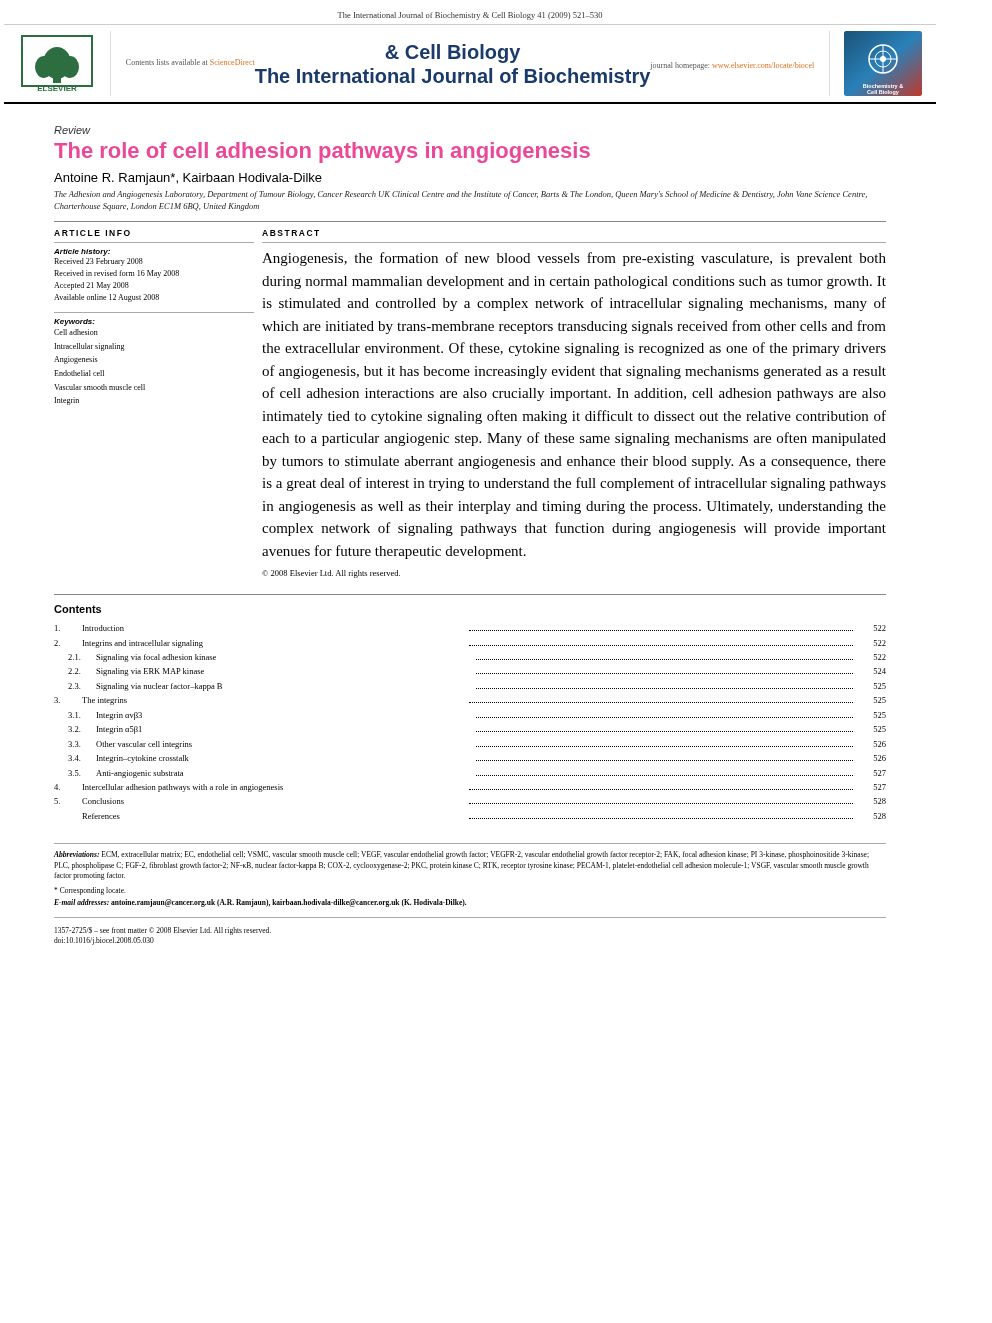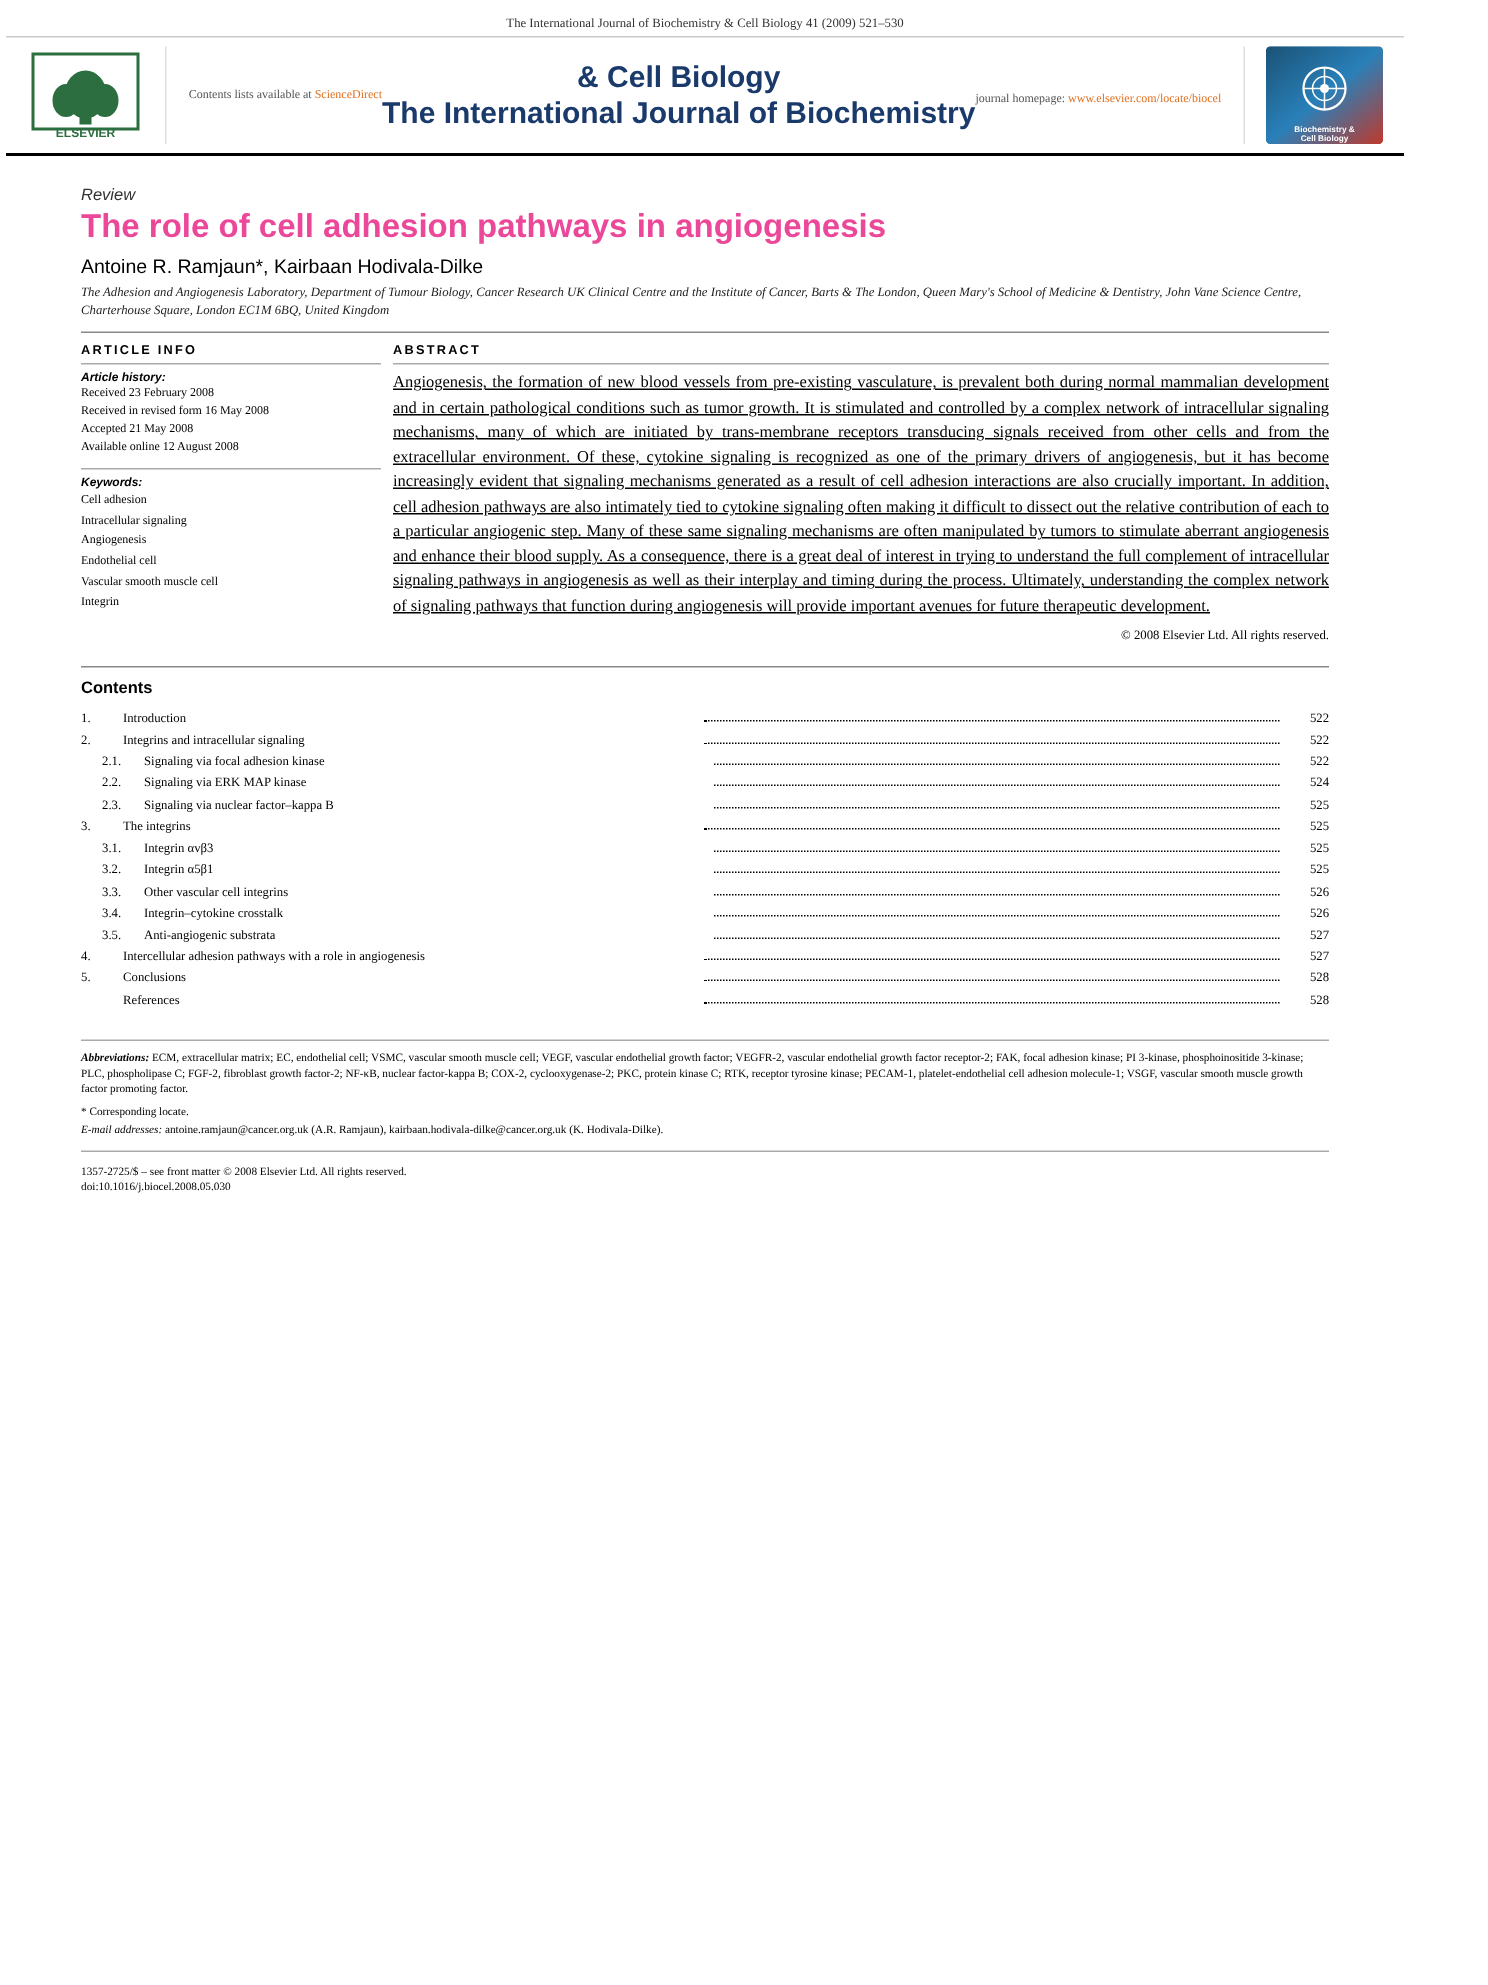--- a/index.html
+++ b/index.html
@@ -170,29 +170,27 @@
       font-size: 8px;
       color: #000;
       line-height: 1.5;
     }
     .keywords-list {
       font-size: 8px;
       color: #000;
       line-height: 1.7;
     }
     .abstract-text {
-      font-size: 11px;
+      font-size: 15px;
       color: #000;
       line-height: 1.5;
       text-align: justify;
-      text-decoration: underline;
     }
     .copyright-line {
       font-size: 8.5px;
-      text-align: right;
       color: #000;
       margin-top: 6px;
     }
     
     .contents-section {
       margin-top: 16px;
       border-top: 1px solid #888;
       padding-top: 8px;
     }
     .contents-title {
@@ -242,20 +240,21 @@
       line-height: 1.4;
     }
     .footnote-abbrev {
       margin-bottom: 4px;
     }
     .footnote-corresponding {
       margin-bottom: 2px;
     }
     .footnote-email {
       margin-bottom: 4px;
+      font-weight: bold;
     }
     .issn-line {
       margin-top: 8px;
       font-size: 7.5px;
     }
     .doi-line {
       font-size: 7.5px;
     }
     
     .elsevier-svg {

